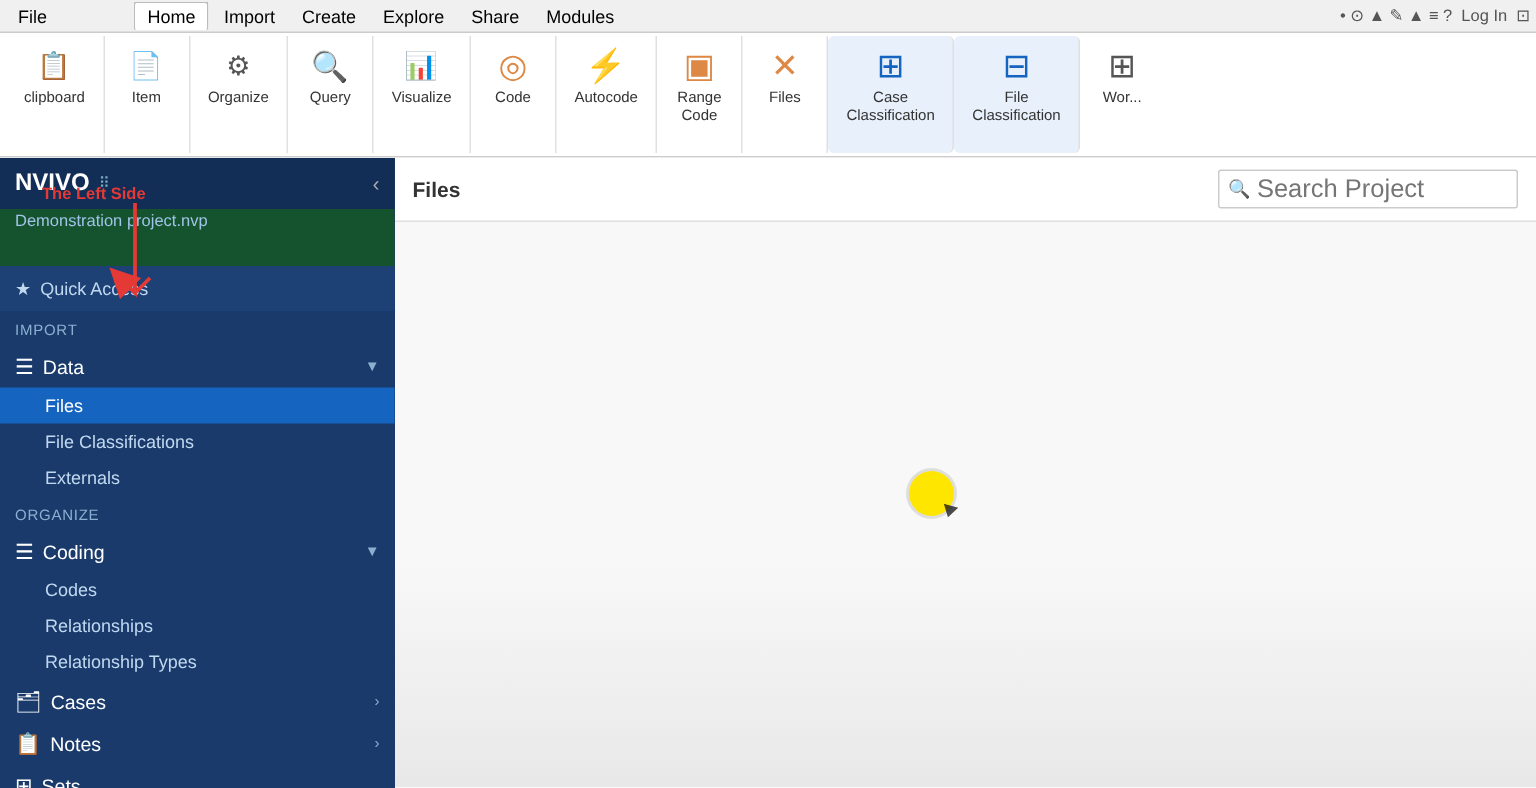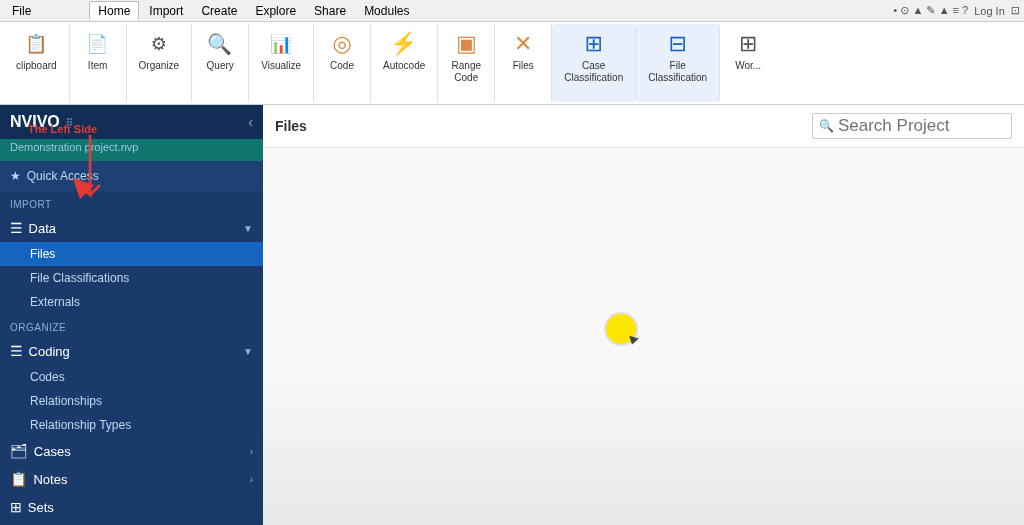--- a/index.html
+++ b/index.html
@@ -133,22 +133,22 @@
       font-size: 10px;
     }
     .sidebar-collapse {
       color: #aaa;
       cursor: pointer;
       font-size: 14px;
     }
     .sidebar-project {
       font-size: 11px;
       color: #a0c4e8;
-      padding: 2px 10px 8px;
-      background: #0f766e;
+      padding: 2px 10px 24px;
+      background: #14532d;
     }
     .quick-access {
       display: flex;
       align-items: center;
       gap: 6px;
       padding: 8px 10px;
       background: #1e4175;
       font-size: 12px;
       color: #c0d8f0;
       cursor: pointer;

